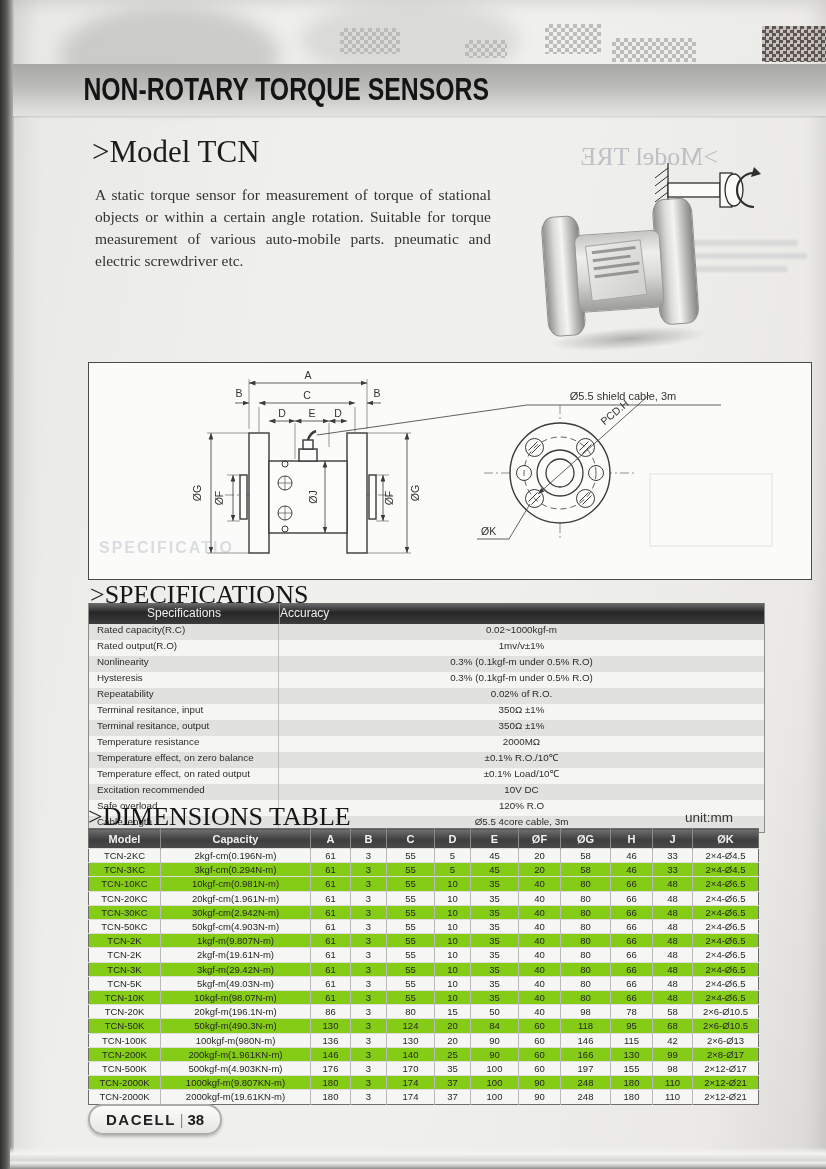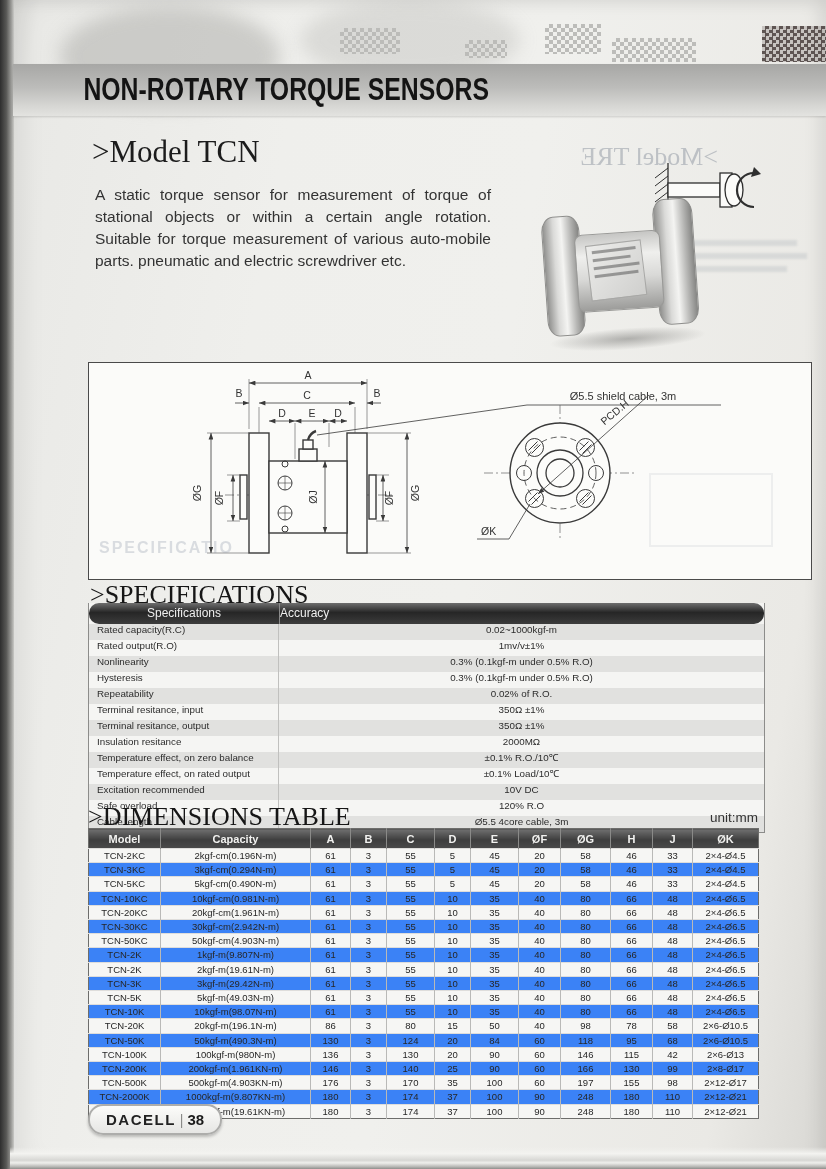--- a/index.html
+++ b/index.html
@@ -19,21 +19,21 @@
 
   .title-band{position:absolute;left:13px;right:0;top:64px;height:52px;
       background:linear-gradient(180deg,#a7a7a5 0%,#bcbcba 45%,#d6d6d3 80%,#e3e3e0 100%);
       box-shadow:0 1px 2px rgba(0,0,0,.15);}
   .title-band h1{margin:0;padding-left:88px;line-height:52px;font-size:31px;font-weight:800;
       color:#141414;letter-spacing:0;transform:scaleX(.8);transform-origin:left center;
       font-family:"Liberation Sans",sans-serif;white-space:nowrap;}
 
   .model-heading{position:absolute;left:92px;top:134px;font-family:"Liberation Serif",serif;
       font-size:31px;color:#1c1c1c;}
-  .descr{position:absolute;left:95px;top:184px;width:396px;font-family:Liberation Sans, sans-serif;
+  .descr{position:absolute;left:95px;top:184px;width:396px;font-family:Liberation Serif, serif;
       font-size:15.5px;line-height:1.42;color:#333;text-align:justify;}
 
   .bleed-tre{position:absolute;left:548px;top:142px;width:170px;font-family:"Liberation Serif",serif;
       font-size:26px;color:rgba(122,130,146,.42);transform:scaleX(-1);filter:blur(.4px);white-space:nowrap;}
   .bleed-line{position:absolute;height:6px;background:rgba(128,136,152,.18);filter:blur(1px);}
   .bleed-spec{position:absolute;left:10px;bottom:22px;font-size:16px;font-weight:bold;letter-spacing:2px;
       color:rgba(138,148,166,.30);filter:blur(.4px);}
 
   
   .mount{position:absolute;left:648px;top:160px;}
@@ -54,46 +54,46 @@
   .photo .label i:nth-child(3){width:85%;}
 
   
   .draw-box{position:absolute;left:88px;top:362px;width:722px;height:216px;background:#fbfbf9;
       border:1.5px solid #4a4a4a;}
   .bleed-box{position:absolute;left:560px;top:110px;width:120px;height:70px;
       border:2px solid rgba(120,130,150,.10);}
 
   
   .sec-heading{position:absolute;font-family:"Liberation Serif",serif;font-size:26px;color:#161616;}
-  .unit{position:absolute;left:660px;top:810px;width:98px;text-align:right;font-size:13.5px;color:#333;}
+  .unit{position:absolute;left:660px;top:810px;width:98px;text-align:center;font-size:13.5px;color:#333;}
 
   
   .spec-table{position:absolute;left:88px;top:603px;width:675px;border:1px solid #8c8c8a;border-top:none;
       background:#f4f4f2;}
   .spec-head{display:flex;height:21px;
       background:linear-gradient(180deg,#6e6e6e 0%,#262626 45%,#3c3c3c 100%);
-      color:#efefef;font-size:12px;align-items:center;border-radius:10px;}
+      color:#efefef;font-size:12px;align-items:center;}
   .spec-head .h1{width:190px;text-align:center;border-right:1px solid #8a8a8a;height:100%;line-height:21px;}
   .spec-head .h2{flex:1;text-align:left;line-height:21px;}
   .spec-row{display:flex;height:16px;line-height:12.7px;font-size:9.8px;color:#2c2c2c;}
   .spec-row.odd{background:#e1e1df;}
   .spec-row.even{background:#f5f5f3;}
   .spec-row .spec-label{width:190px;padding-left:8px;box-sizing:border-box;border-right:1px solid #c0c0be;}
   .spec-row .spec-value{flex:1;text-align:center;}
 
   
   .dims-table{position:absolute;left:88px;top:828px;width:670px;border-collapse:collapse;table-layout:fixed;
       font-size:9.5px;color:#262626;border:1px solid #6d6d6b;background:#f6f6f4;}
   .dims-table th{height:17px;background:linear-gradient(180deg,#6f6f6f,#3e3e3e 55%,#4a4a4a);
       color:#f2f2f0;font-weight:bold;font-size:11px;border-left:1px solid #8a8a88;}
   .dims-table th:first-child{border-left:none;}
   .dims-table td{height:13.2px;line-height:13.2px;text-align:center;border-left:1px solid #b9b9b7;
       border-top:1px solid #dedddb;padding:0;white-space:nowrap;overflow:hidden;}
   .dims-table td:first-child{border-left:none;}
-  .dims-table tr.gray{background:#3b82f6;}
+  .dims-table tr.gray{background:#84cc16;}
 
   
   .footer-pill{position:absolute;left:88px;top:1104px;height:27px;padding:0 16px;border-radius:15px;
       border:2px solid #adadab;display:flex;align-items:center;gap:4px;
       background:linear-gradient(180deg,#fcfcfa,#e6e6e4);box-shadow:0 2px 3px rgba(0,0,0,.22);}
   .footer-pill .brand{font-weight:800;font-size:15px;letter-spacing:1.5px;color:#222;}
   .footer-pill .sep{font-size:14px;color:#8a8a88;font-weight:400;}
   .footer-pill .pageno{font-weight:800;font-size:15px;color:#1a1a1a;}
 
   svg text{font-family:"Liberation Sans",sans-serif;fill:#333;}
@@ -324,21 +324,21 @@
         </div>
         <div class="spec-row even">
           <div class="spec-label">Terminal resitance, input</div>
           <div class="spec-value">350Ω ±1%</div>
         </div>
         <div class="spec-row odd">
           <div class="spec-label">Terminal resitance, output</div>
           <div class="spec-value">350Ω ±1%</div>
         </div>
         <div class="spec-row even">
-          <div class="spec-label">Insulation resitance</div>
+          <div class="spec-label">Temperature resistance</div>
           <div class="spec-value">2000MΩ</div>
         </div>
         <div class="spec-row odd">
           <div class="spec-label">Temperature effect, on zero balance</div>
           <div class="spec-value">±0.1% R.O./10℃</div>
         </div>
         <div class="spec-row even">
           <div class="spec-label">Temperature effect, on rated output</div>
           <div class="spec-value">±0.1% Load/10℃</div>
         </div>
@@ -412,34 +412,20 @@
           <td>3</td>
           <td>55</td>
           <td>5</td>
           <td>45</td>
           <td>20</td>
           <td>58</td>
           <td>46</td>
           <td>33</td>
           <td>2×4-Ø4.5</td>
         </tr>
-        <tr>
-          <td>TCN-5KC</td>
-          <td>5kgf-cm(0.490N-m)</td>
-          <td>61</td>
-          <td>3</td>
-          <td>55</td>
-          <td>5</td>
-          <td>45</td>
-          <td>20</td>
-          <td>58</td>
-          <td>46</td>
-          <td>33</td>
-          <td>2×4-Ø4.5</td>
-        </tr>
         <tr class="gray">
           <td>TCN-10KC</td>
           <td>10kgf-cm(0.981N-m)</td>
           <td>61</td>
           <td>3</td>
           <td>55</td>
           <td>10</td>
           <td>35</td>
           <td>40</td>
           <td>80</td>

